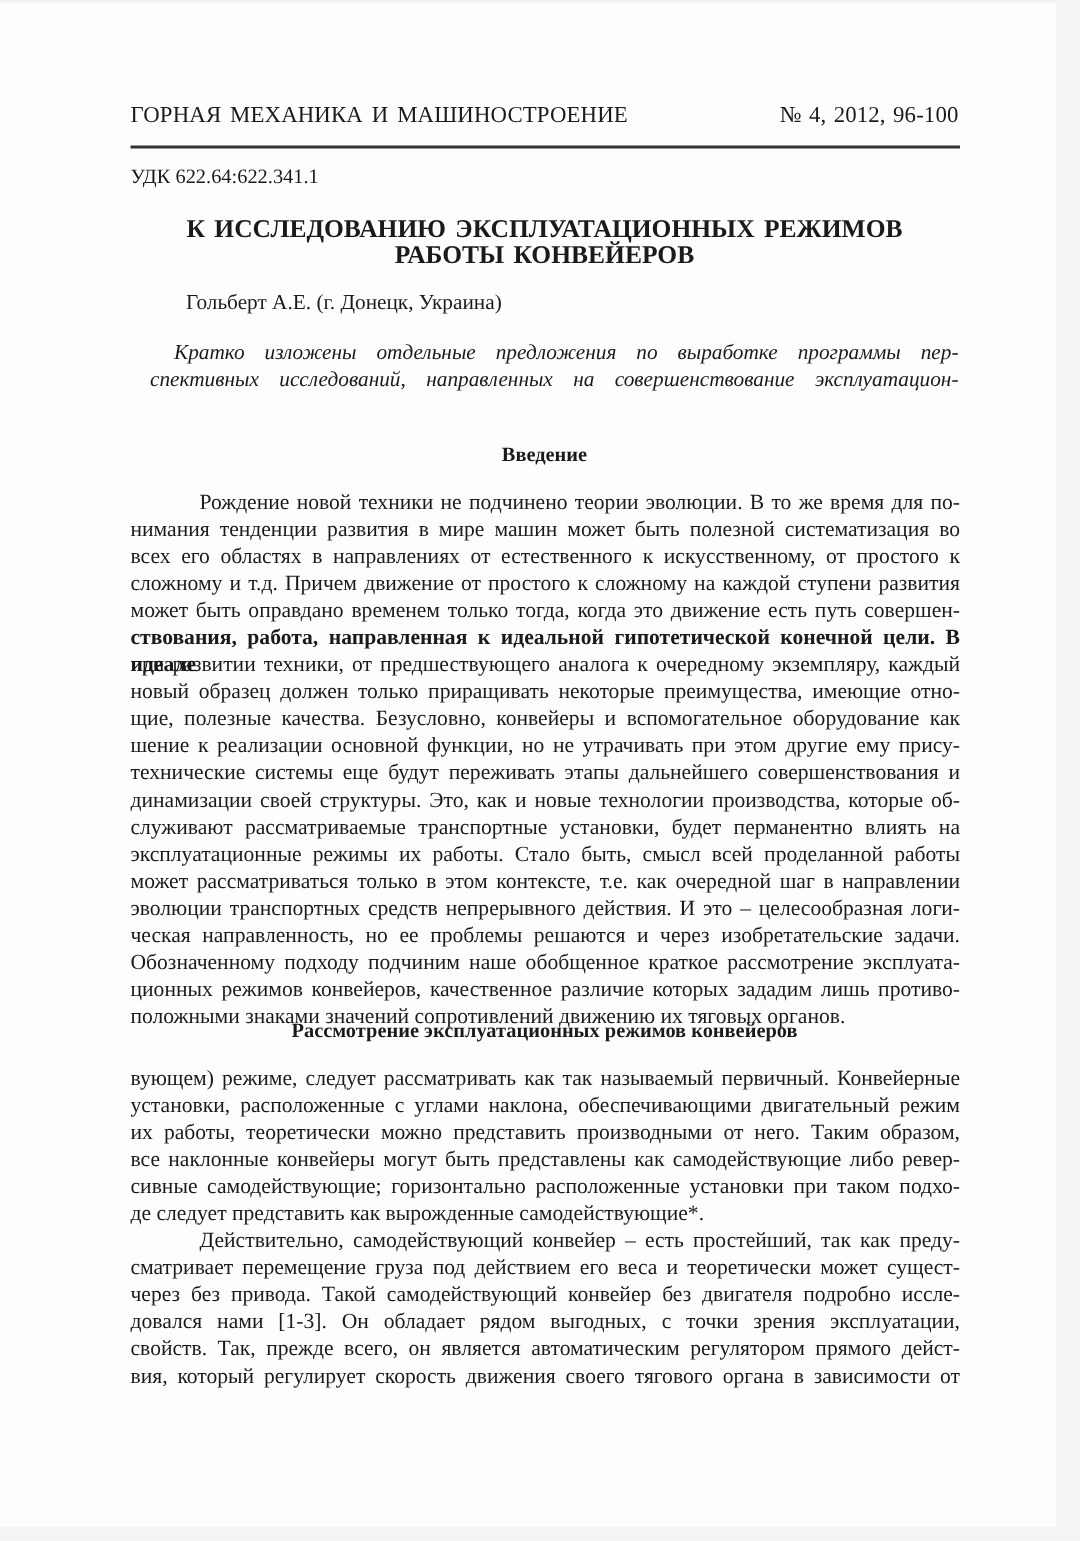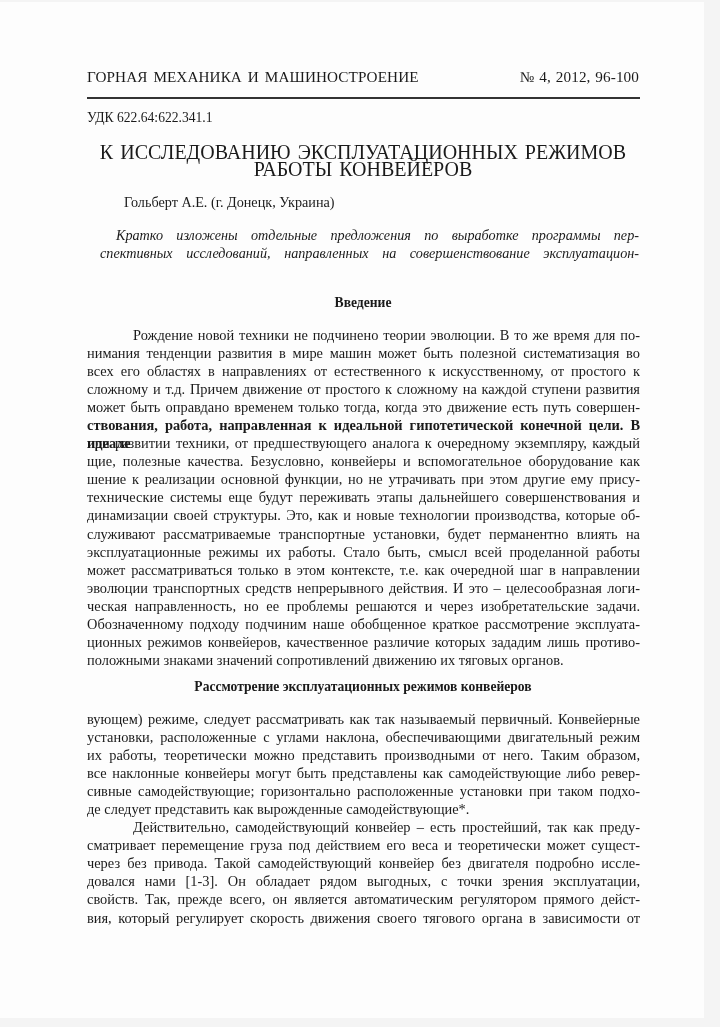--- a/index.html
+++ b/index.html
@@ -48,22 +48,22 @@
       left: 87px;
       top: 108px;
       font-size: 13.6px;
     }
     .title {
       position: absolute;
       left: 87px;
       top: 142px;
       width: 552px;
       text-align: center;
-      font-weight: normal;
-      font-size: 20px;
+      font-weight: bold;
+      font-size: 17px;
       line-height: 17px;
       word-spacing: 2px;
     }
     .author {
       position: absolute;
       left: 124px;
       top: 192px;
       font-size: 14.2px;
     }
     .abstract {
@@ -138,20 +138,21 @@
 
   <div class="section-heading h-intro">Введение</div>
   <div class="body-block intro-block" id="intro-block">
       <div class="line indent" style="white-space: normal;">Рождение новой техники не подчинено теории эволюции. В то же время для по-</div>
       <div class="line" style="white-space: normal;">нимания тенденции развития в мире машин может быть полезной систематизация во</div>
       <div class="line" style="white-space: normal;">всех его областях в направлениях от естественного к искусственному, от простого к</div>
       <div class="line" style="white-space: normal;">сложному и т.д. Причем движение от простого к сложному на каждой ступени развития</div>
       <div class="line" style="white-space: normal;">может быть оправдано временем только тогда, когда это движение есть путь совершен-</div>
       <div class="line" style="white-space: normal; font-weight: bold;">ствования, работа, направленная к идеальной гипотетической конечной цели. В идеале</div>
       <div class="line" style="white-space: normal;">при развитии техники, от предшествующего аналога к очередному экземпляру, каждый</div>
+      <div class="line" style="white-space: normal;">новый образец должен только приращивать некоторые преимущества, имеющие отно-</div>
       <div class="line" style="white-space: normal;">щие, полезные качества. Безусловно, конвейеры и вспомогательное оборудование как</div>
       <div class="line" style="white-space: normal;">шение к реализации основной функции, но не утрачивать при этом другие ему прису-</div>
       <div class="line" style="white-space: normal;">технические системы еще будут переживать этапы дальнейшего совершенствования и</div>
       <div class="line" style="white-space: normal;">динамизации своей структуры. Это, как и новые технологии производства, которые об-</div>
       <div class="line" style="white-space: normal;">служивают рассматриваемые транспортные установки, будет перманентно влиять на</div>
       <div class="line" style="white-space: normal;">эксплуатационные режимы их работы. Стало быть, смысл всей проделанной работы</div>
       <div class="line" style="white-space: normal;">может рассматриваться только в этом контексте, т.е. как очередной шаг в направлении</div>
       <div class="line" style="white-space: normal;">эволюции транспортных средств непрерывного действия. И это – целесообразная логи-</div>
       <div class="line" style="white-space: normal;">ческая направленность, но ее проблемы решаются и через изобретательские задачи.</div>
       <div class="line" style="white-space: normal;">Обозначенному подходу подчиним наше обобщенное краткое рассмотрение эксплуата-</div>

